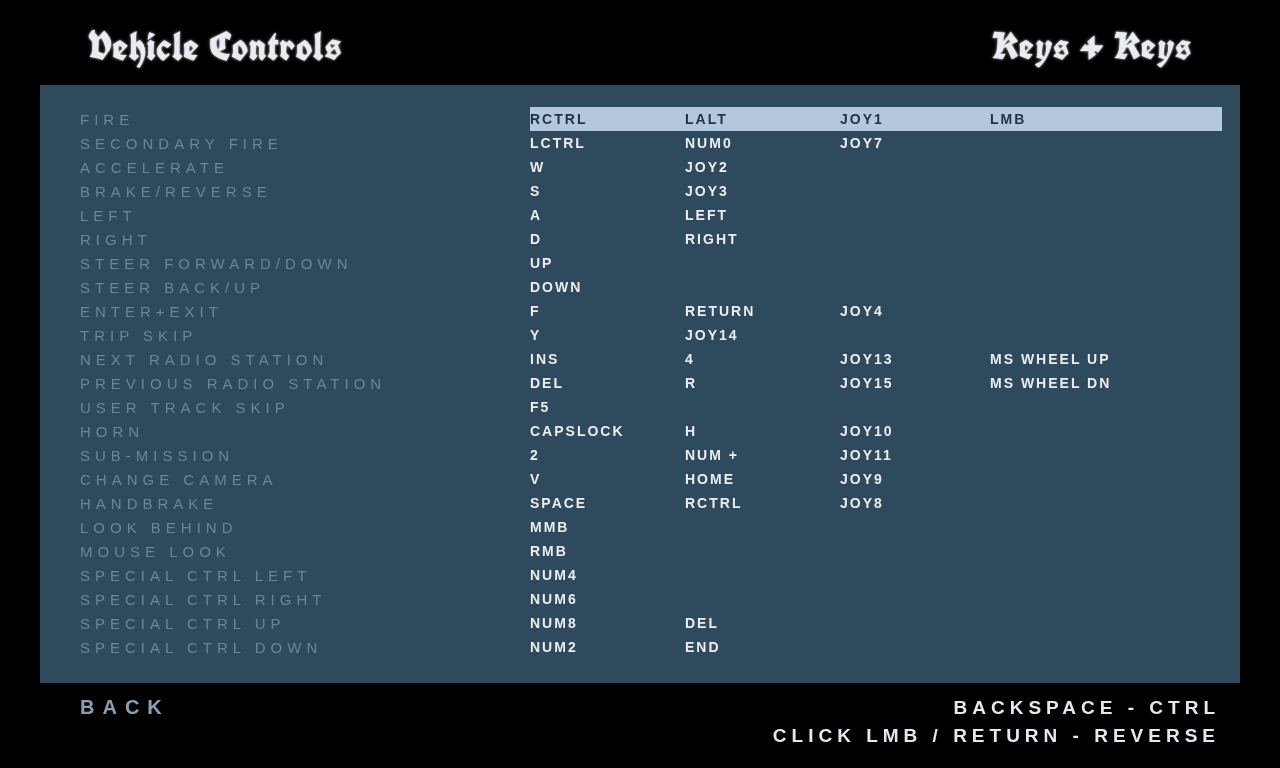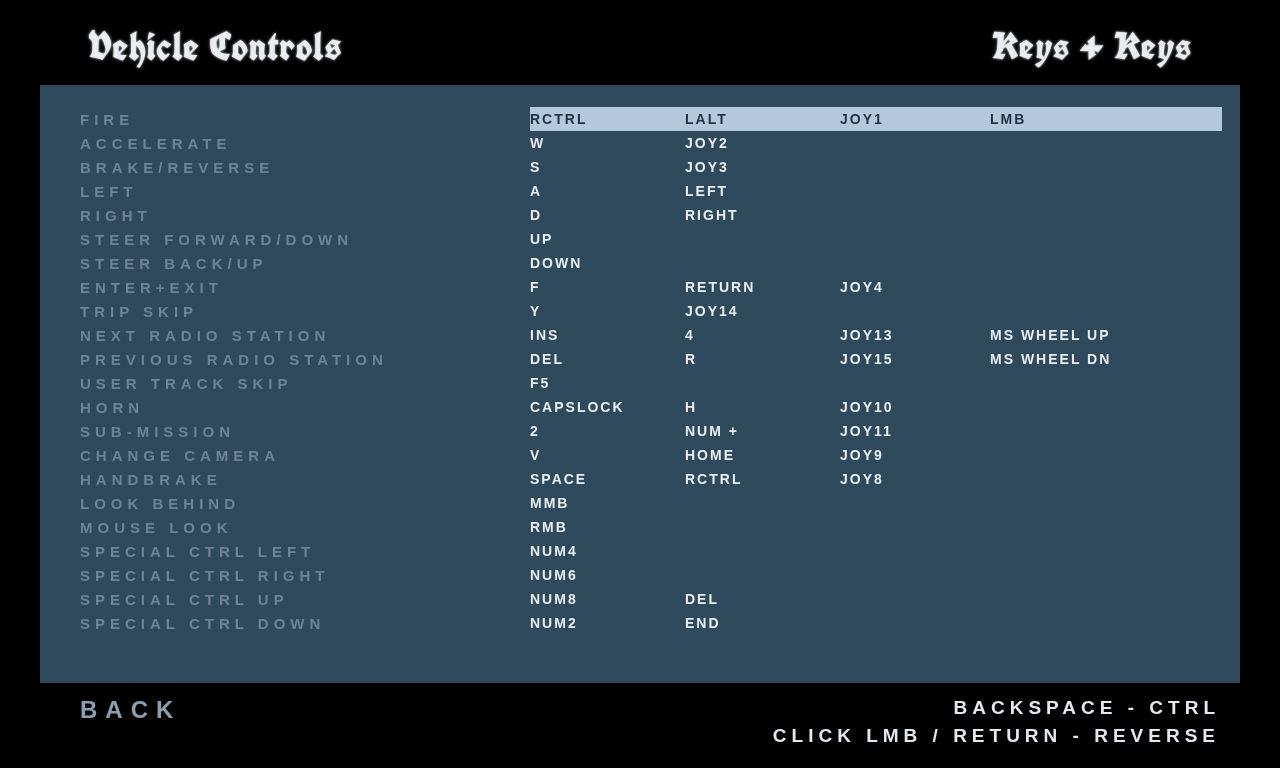--- a/index.html
+++ b/index.html
@@ -41,21 +41,21 @@
   .row {
     display: grid;
     grid-template-columns: 450px 155px 155px 150px 1fr;
     align-items: center;
     height: 24px;
     font-size: 15px;
   }
   .label {
     color: #6e8496;
     letter-spacing: 5px;
-    font-weight: 700;
+    font-weight: 400;
     font-family: Arial, sans-serif;
     text-transform: uppercase;
     font-stretch: expanded;
     white-space: nowrap;
   }
   .bind {
     color: #e8edf1;
     font-weight: 900;
     letter-spacing: 2px;
     font-size: 14px;
@@ -74,21 +74,21 @@
     left: 40px; right: 40px;
     bottom: 15px;
     height: 65px;
   }
   .back {
     position: absolute;
     left: 40px;
     top: 8px;
     color: #89a0b1;
     letter-spacing: 8px;
-    font-size: 24px;
+    font-size: 20px;
     font-weight: 700;
     font-family: Arial, sans-serif;
   }
   .hints {
     position: absolute;
     right: 20px;
     top: 6px;
     text-align: right;
     color: #e3e8ed;
     letter-spacing: 5px;
@@ -111,20 +111,29 @@
       <div class="label-wrapper">
         <div class="label">FIRE</div>
       </div>
       <div class="bind">RCTRL</div>
       <div class="bind">LALT</div>
       <div class="bind">JOY1</div>
       <div class="bind">LMB</div>
     </div>
     <div class="row">
       <div class="label-wrapper">
+        <div class="label">SECONDARY FIRE</div>
+      </div>
+      <div class="bind">LCTRL</div>
+      <div class="bind">NUM0</div>
+      <div class="bind">JOY7</div>
+      <div class="bind"></div>
+    </div>
+    <div class="row">
+      <div class="label-wrapper">
         <div class="label">ACCELERATE</div>
       </div>
       <div class="bind">W</div>
       <div class="bind">JOY2</div>
       <div class="bind"></div>
       <div class="bind"></div>
     </div>
     <div class="row">
       <div class="label-wrapper">
         <div class="label">BRAKE/REVERSE</div>

